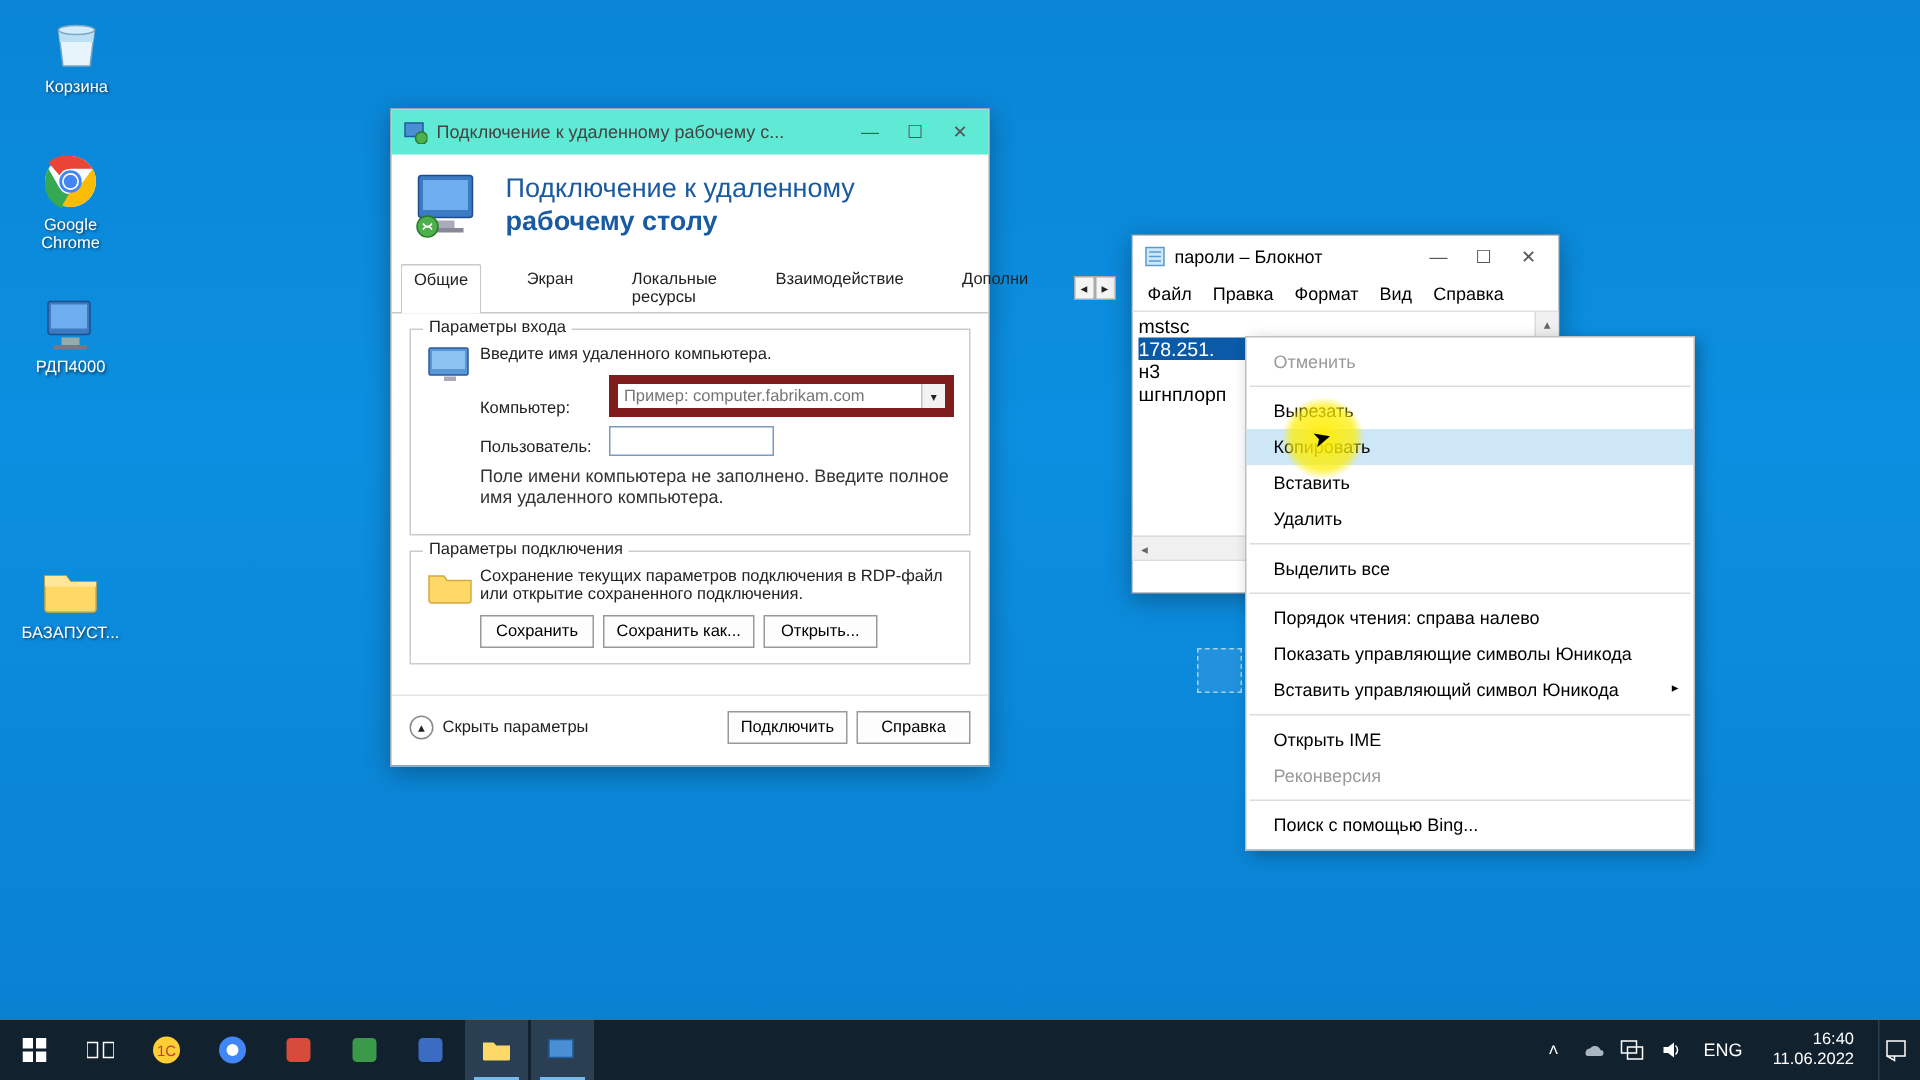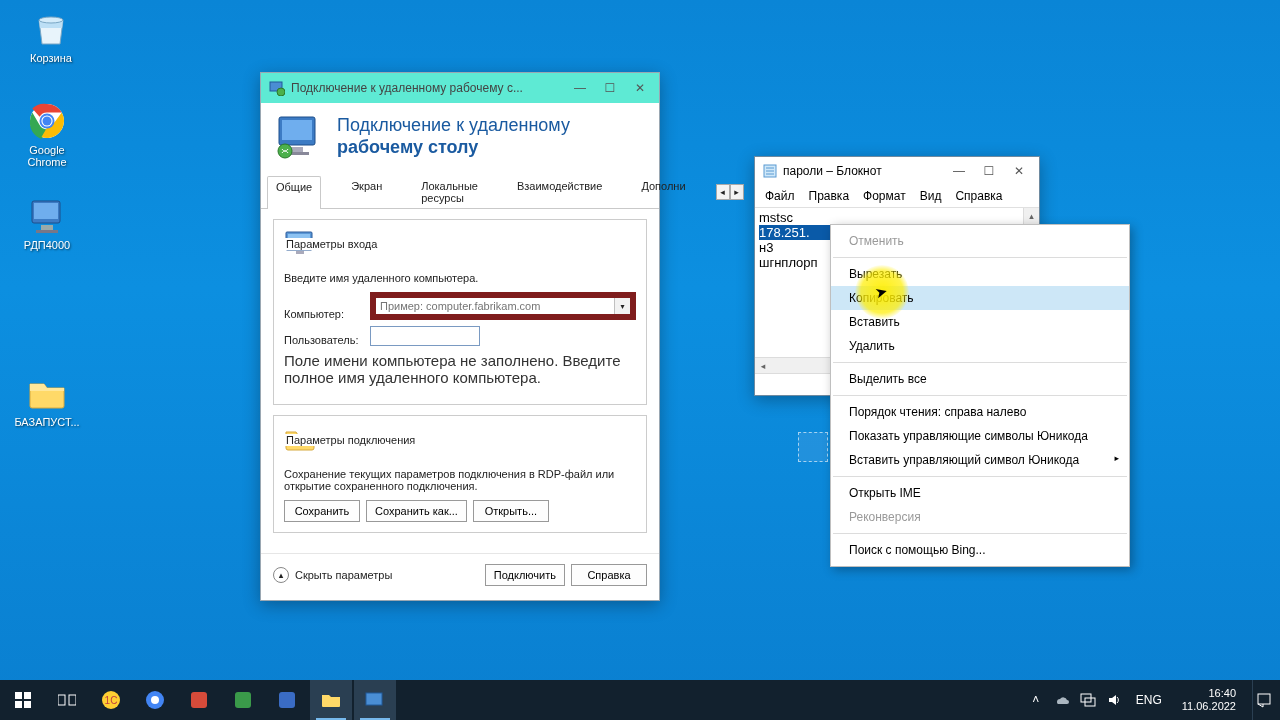--- a/index.html
+++ b/index.html
@@ -24,32 +24,32 @@
 .rdp-header .big-ico { width: 48px; height: 48px; position: relative; }
 .rdp-header h1 { font-size: 18px; font-weight: 400; color: #1a5aa0; line-height: 1.2; }
 .rdp-header h1 b { font-weight: 700; }
 .rdp-tabs { display: flex; border-bottom: 1px solid #c9c9c9; padding: 0 6px; font-size: 11px; position: relative; gap: 21px; }
 .rdp-tab { padding: 4px 8px; border: 1px solid transparent; border-bottom: none; cursor: pointer; }
 .rdp-tab.active { border-color: #c9c9c9; background: #fff; position: relative; top: 1px; border-radius: 2px 2px 0 0; }
 .tab-arrows { margin-left: auto; display: flex; align-items: center; }
 .tab-arrow { width: 14px; height: 16px; border: 1px solid #aaa; font-size: 9px; display: flex; align-items: center; justify-content: center; cursor: pointer; background: #f4f4f4; }
 .rdp-body { padding: 10px 12px; }
 .grp { border: 1px solid #ccc; padding: 10px; margin-bottom: 10px; position: relative; }
-.grp-title { position: absolute; top: -8px; left: 8px; background: #fff; padding: 0 4px; font-size: 11px; margin-top: 26px; }
-.grp-row { display: flex; align-items: flex-start; gap: 16px; flex-direction: column; }
+.grp-title { position: absolute; top: -8px; left: 8px; background: #fff; padding: 0 4px; font-size: 11px; }
+.grp-row { display: flex; align-items: flex-start; gap: 4px; }
 .small-ico { width: 32px; height: 26px; }
 .grp-content { flex: 1; }
 .grp-content p { margin-bottom: 8px; }
 .field-row { display: flex; align-items: flex-end; gap: 6px; margin-bottom: 6px; }
 .field-row label { width: 80px; }
 .combo { flex: 1; display: flex; border: 6px solid #7f1d1d; height: 28px; }
 .combo input { flex: 1; border: none; outline: none; font-size: 11px; padding: 0 4px; color: #777; }
 .combo .dd { width: 16px; border-left: 1px solid #c0c0c0; display: flex; align-items: center; justify-content: center; background: #f2f2f2; font-size: 8px; cursor: pointer; }
 .txt-input { flex: 1; max-width: 110px; height: 20px; border: 1px solid #7a9ac2; outline: none; padding: 0 4px; font-size: 11px; }
-.warn { font-size: 15px; color: #333; margin-top: 2px; }
+.warn { font-size: 12px; color: #333; margin-top: 2px; }
 .btn-row { display: flex; gap: 6px; margin-top: 6px; }
 .w-btn { min-width: 76px; height: 22px; border: 1px solid #999; background: #fdfdfd; font-size: 11px; cursor: pointer; padding: 0 8px; }
 .rdp-footer { display: flex; align-items: center; padding: 10px 12px 14px; gap: 6px; border-top: 1px solid #e6e6e6; }
 .hide-params { display: flex; align-items: center; gap: 6px; color: #222; cursor: pointer; }
 .circle-arrow { width: 16px; height: 16px; border: 1px solid #888; border-radius: 50%; display: flex; align-items: center; justify-content: center; font-size: 9px; }
 .rdp-footer .spacer { flex: 1; }
 
 
 .notepad { position: absolute; top: 156px; left: 754px; width: 286px; background: #fff; border: 1px solid #6e8aa0; box-shadow: 0 4px 16px rgba(0,0,0,.3); font-size: 12px; }
 .np-title { height: 28px; display: flex; align-items: center; padding: 0 5px 0 8px; }

